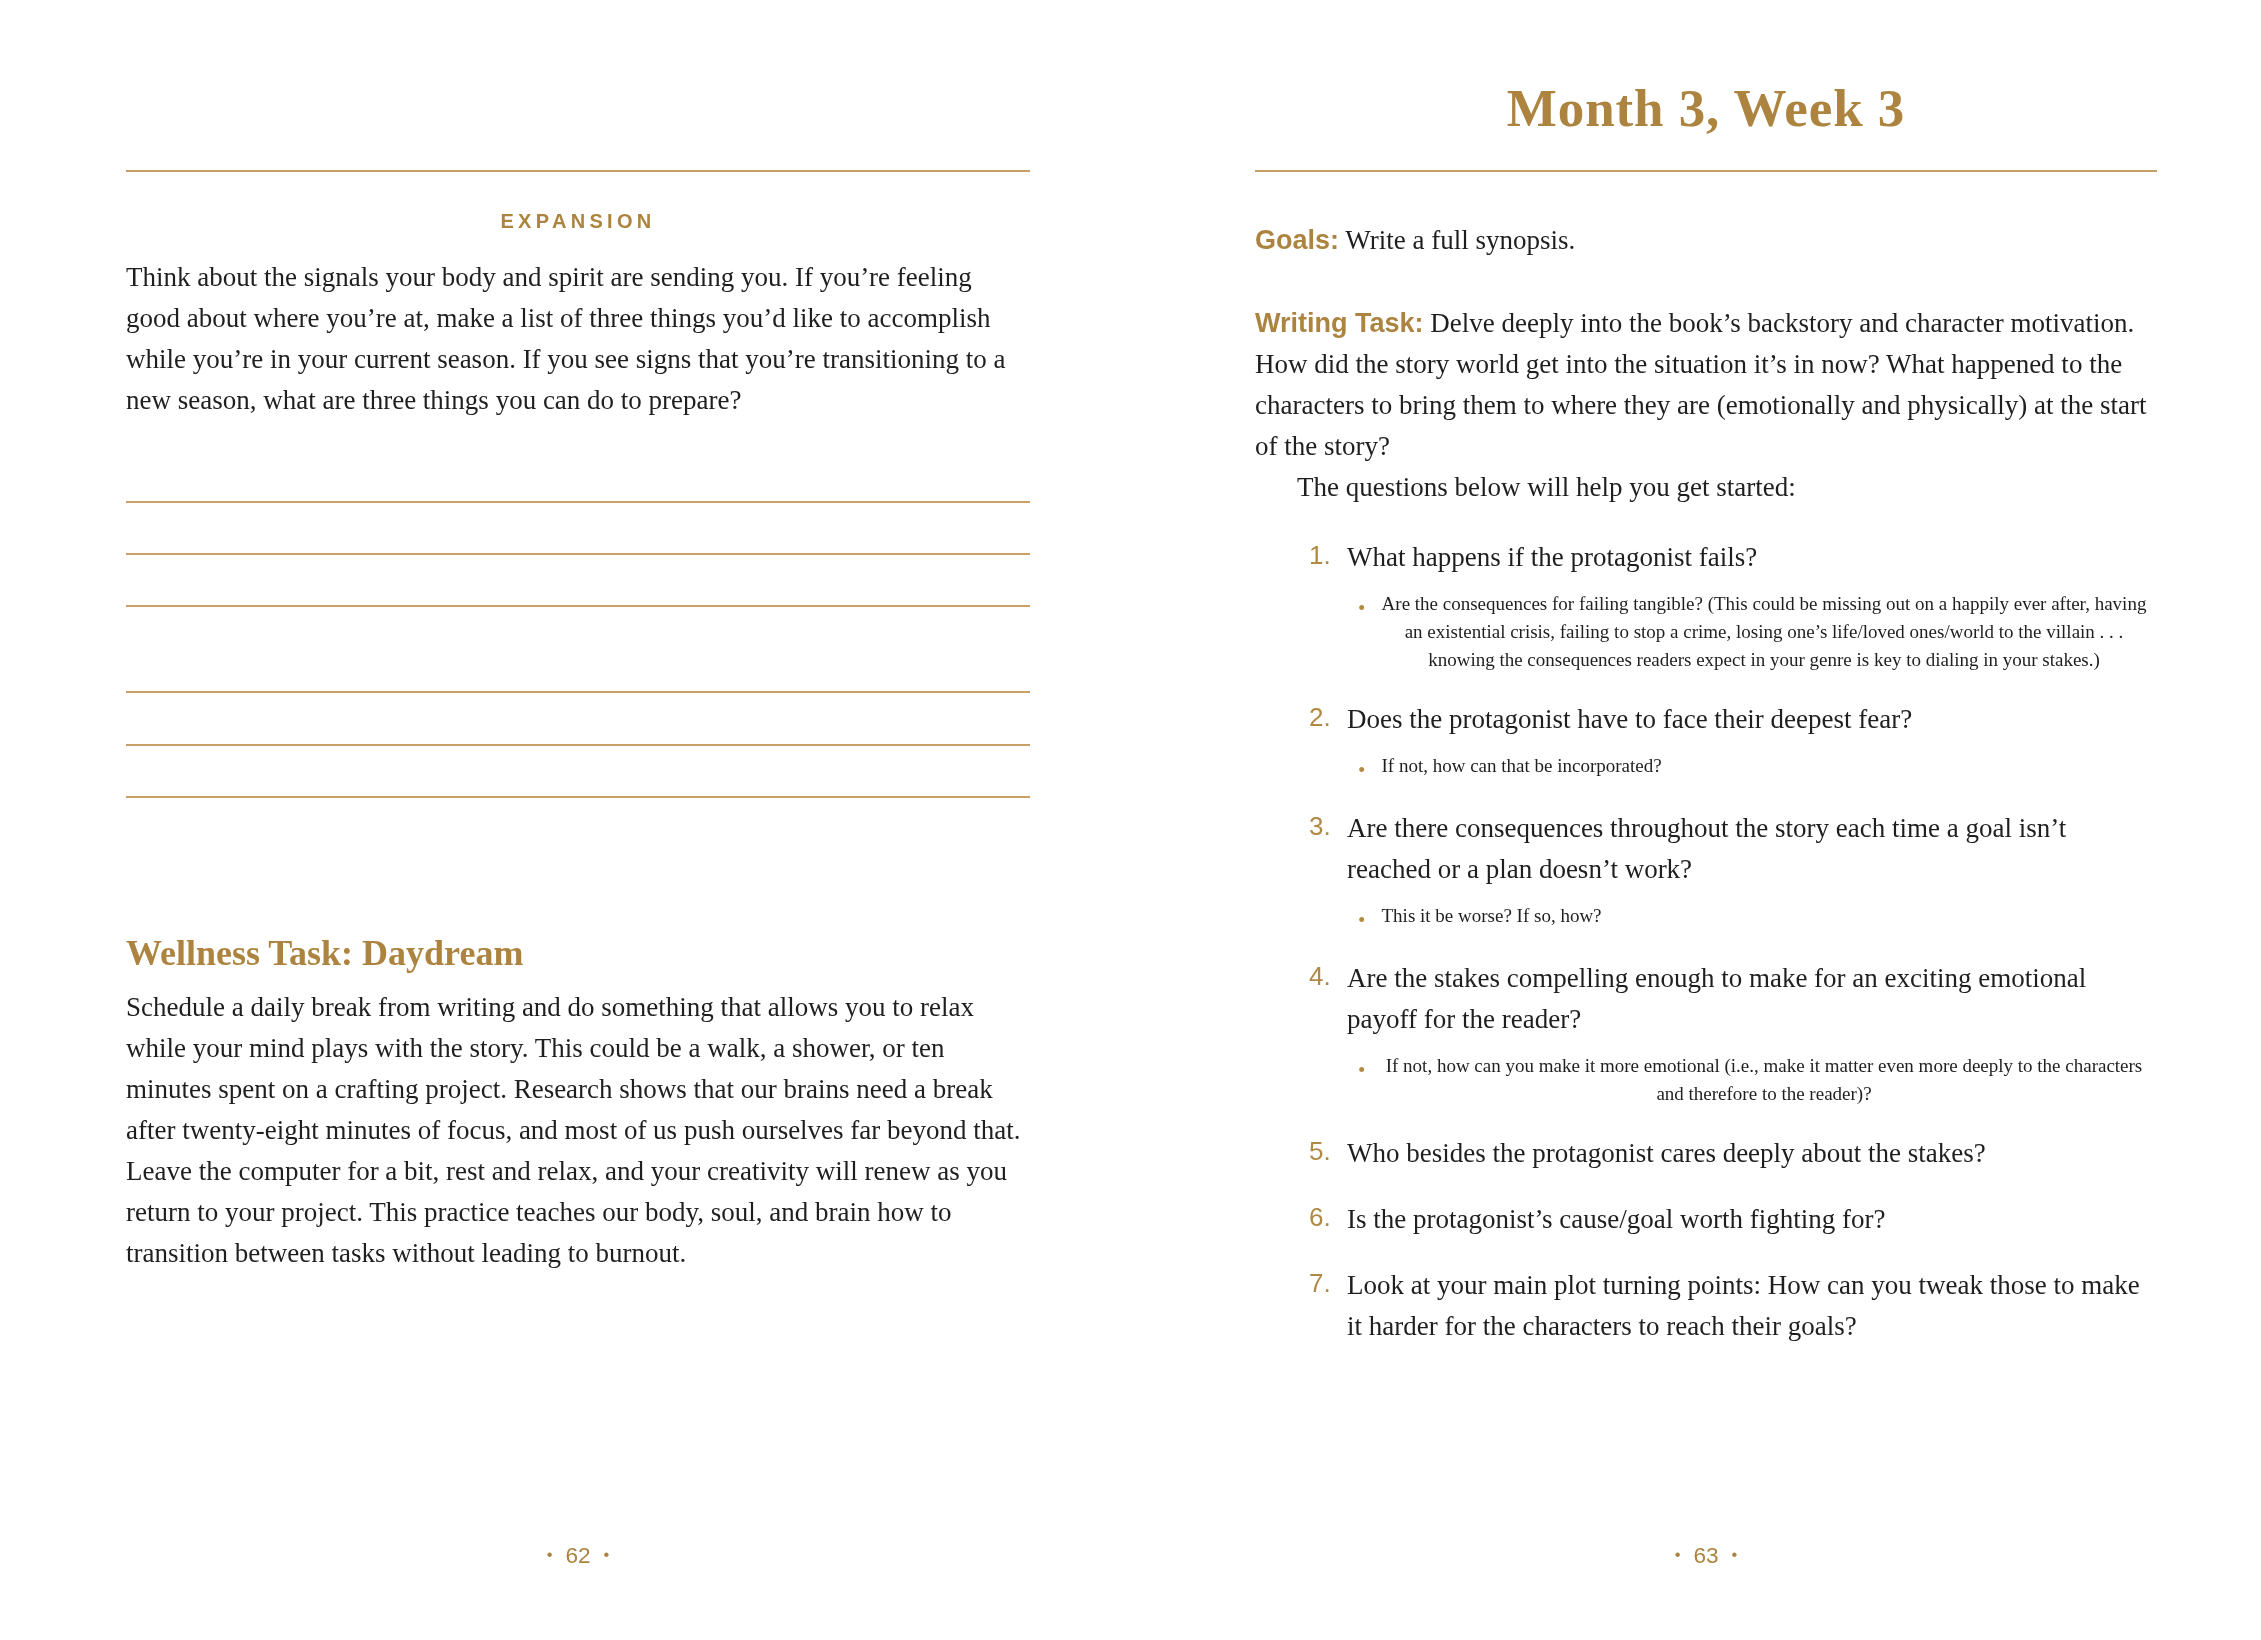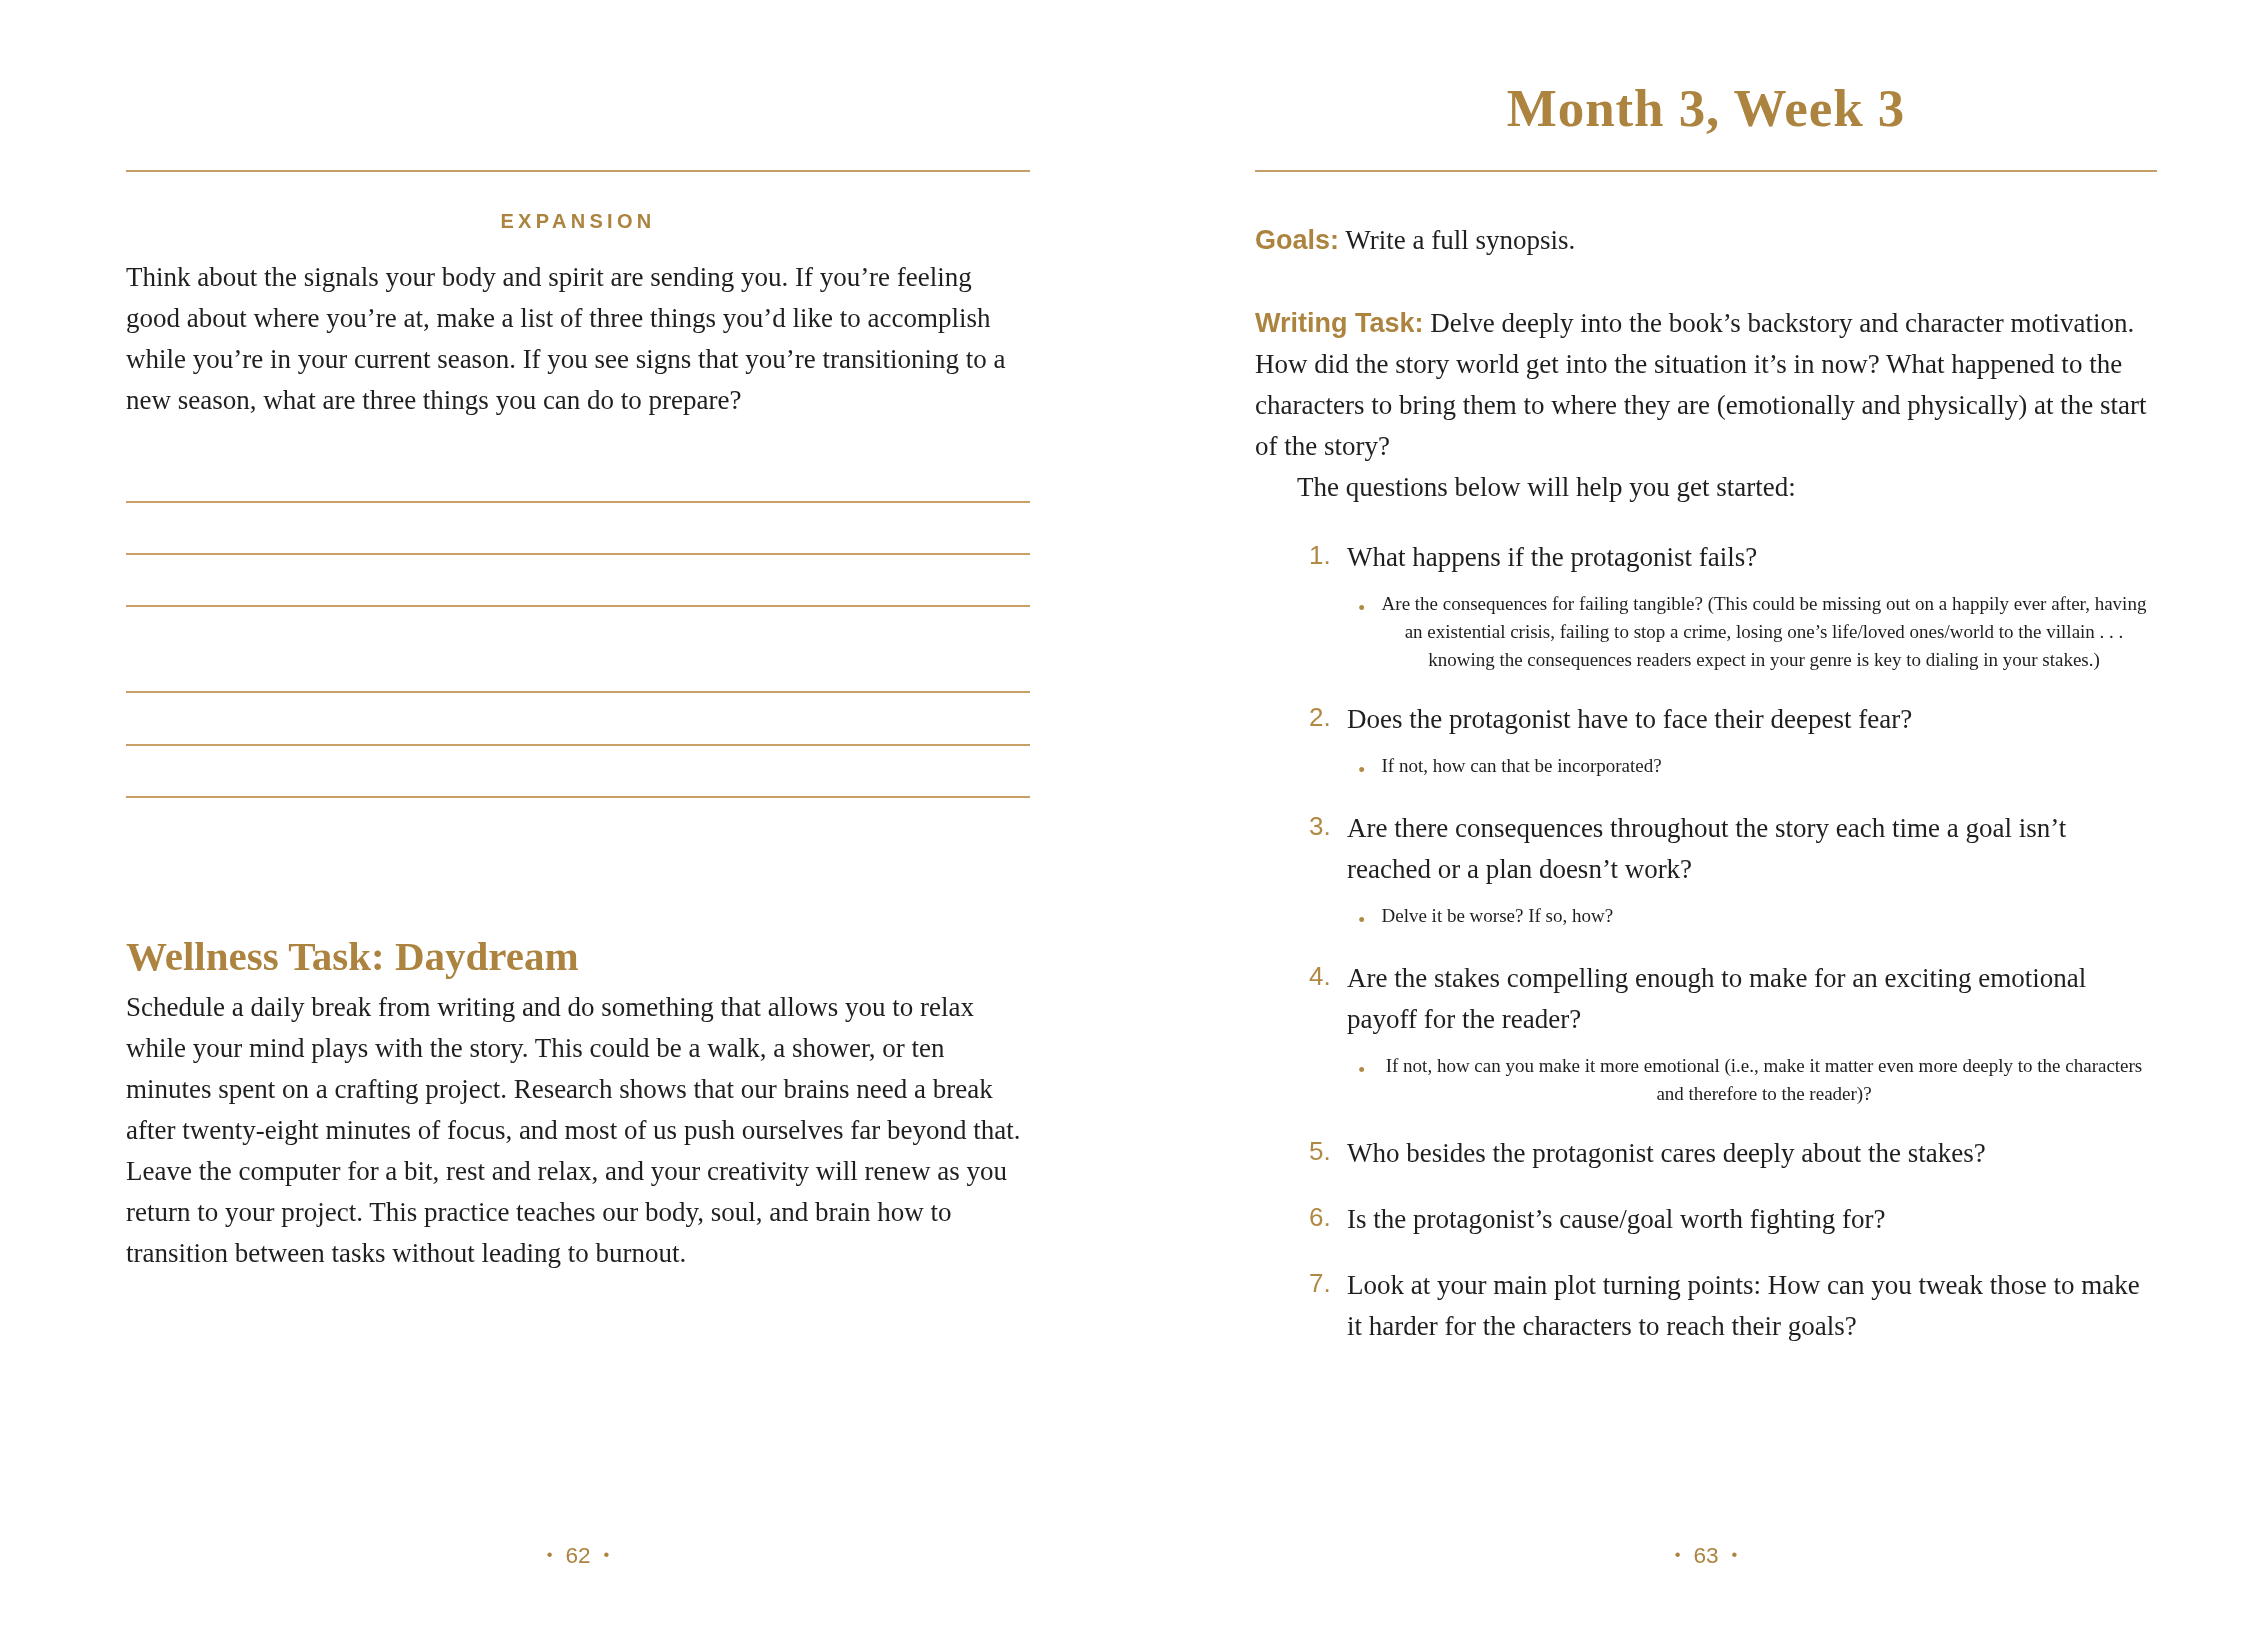--- a/index.html
+++ b/index.html
@@ -28,21 +28,21 @@
   .body-par{font-size:27px;line-height:41px;margin:0;}
 
   #intro-par{position:absolute;top:257px;left:0;width:904px;}
 
   .write-line{position:absolute;left:0;right:0;height:0;border-top:2.6px solid #c9a065;}
   #wline-1{top:501px;} #wline-2{top:553px;} #wline-3{top:605px;}
   #wline-4{top:691px;} #wline-5{top:744px;} #wline-6{top:796px;}
 
   #wellness-heading{
     position:absolute;top:932px;left:0;
-    font-size:41px;font-weight:bold;color:#ac8440;margin:0;
+    font-size:36px;font-weight:bold;color:#ac8440;margin:0;
   }
   #wellness-body{position:absolute;top:987px;left:0;width:904px;}
 
   .page-footer{
     position:absolute;top:1543px;left:0;right:0;text-align:center;
     font-family:"Liberation Sans", sans-serif;font-size:22.6px;color:#ac8440;
   }
   .page-footer .dot{font-size:16.5px;vertical-align:2.6px;margin:0 13px;}
 
   .inline-label{
@@ -135,21 +135,21 @@
     </div>
 
     <div class="q-item">
       <div class="q-row">
         <span class="q-num">3.</span>
         <span class="q-text">Are there consequences throughout the story each time a goal isn’t reached or a plan doesn’t work?</span>
       </div>
       <div class="q-bullets">
         <div class="bullet-row">
           <span class="bullet-dot">•</span>
-          <span class="bullet-text">Delve it be worse? If so, how?</span>
+          <span class="bullet-text">This it be worse? If so, how?</span>
         </div>
       </div>
     </div>
 
     <div class="q-item">
       <div class="q-row">
         <span class="q-num">4.</span>
         <span class="q-text">Are the stakes compelling enough to make for an exciting emotional payoff for the reader?</span>
       </div>
       <div class="q-bullets">

